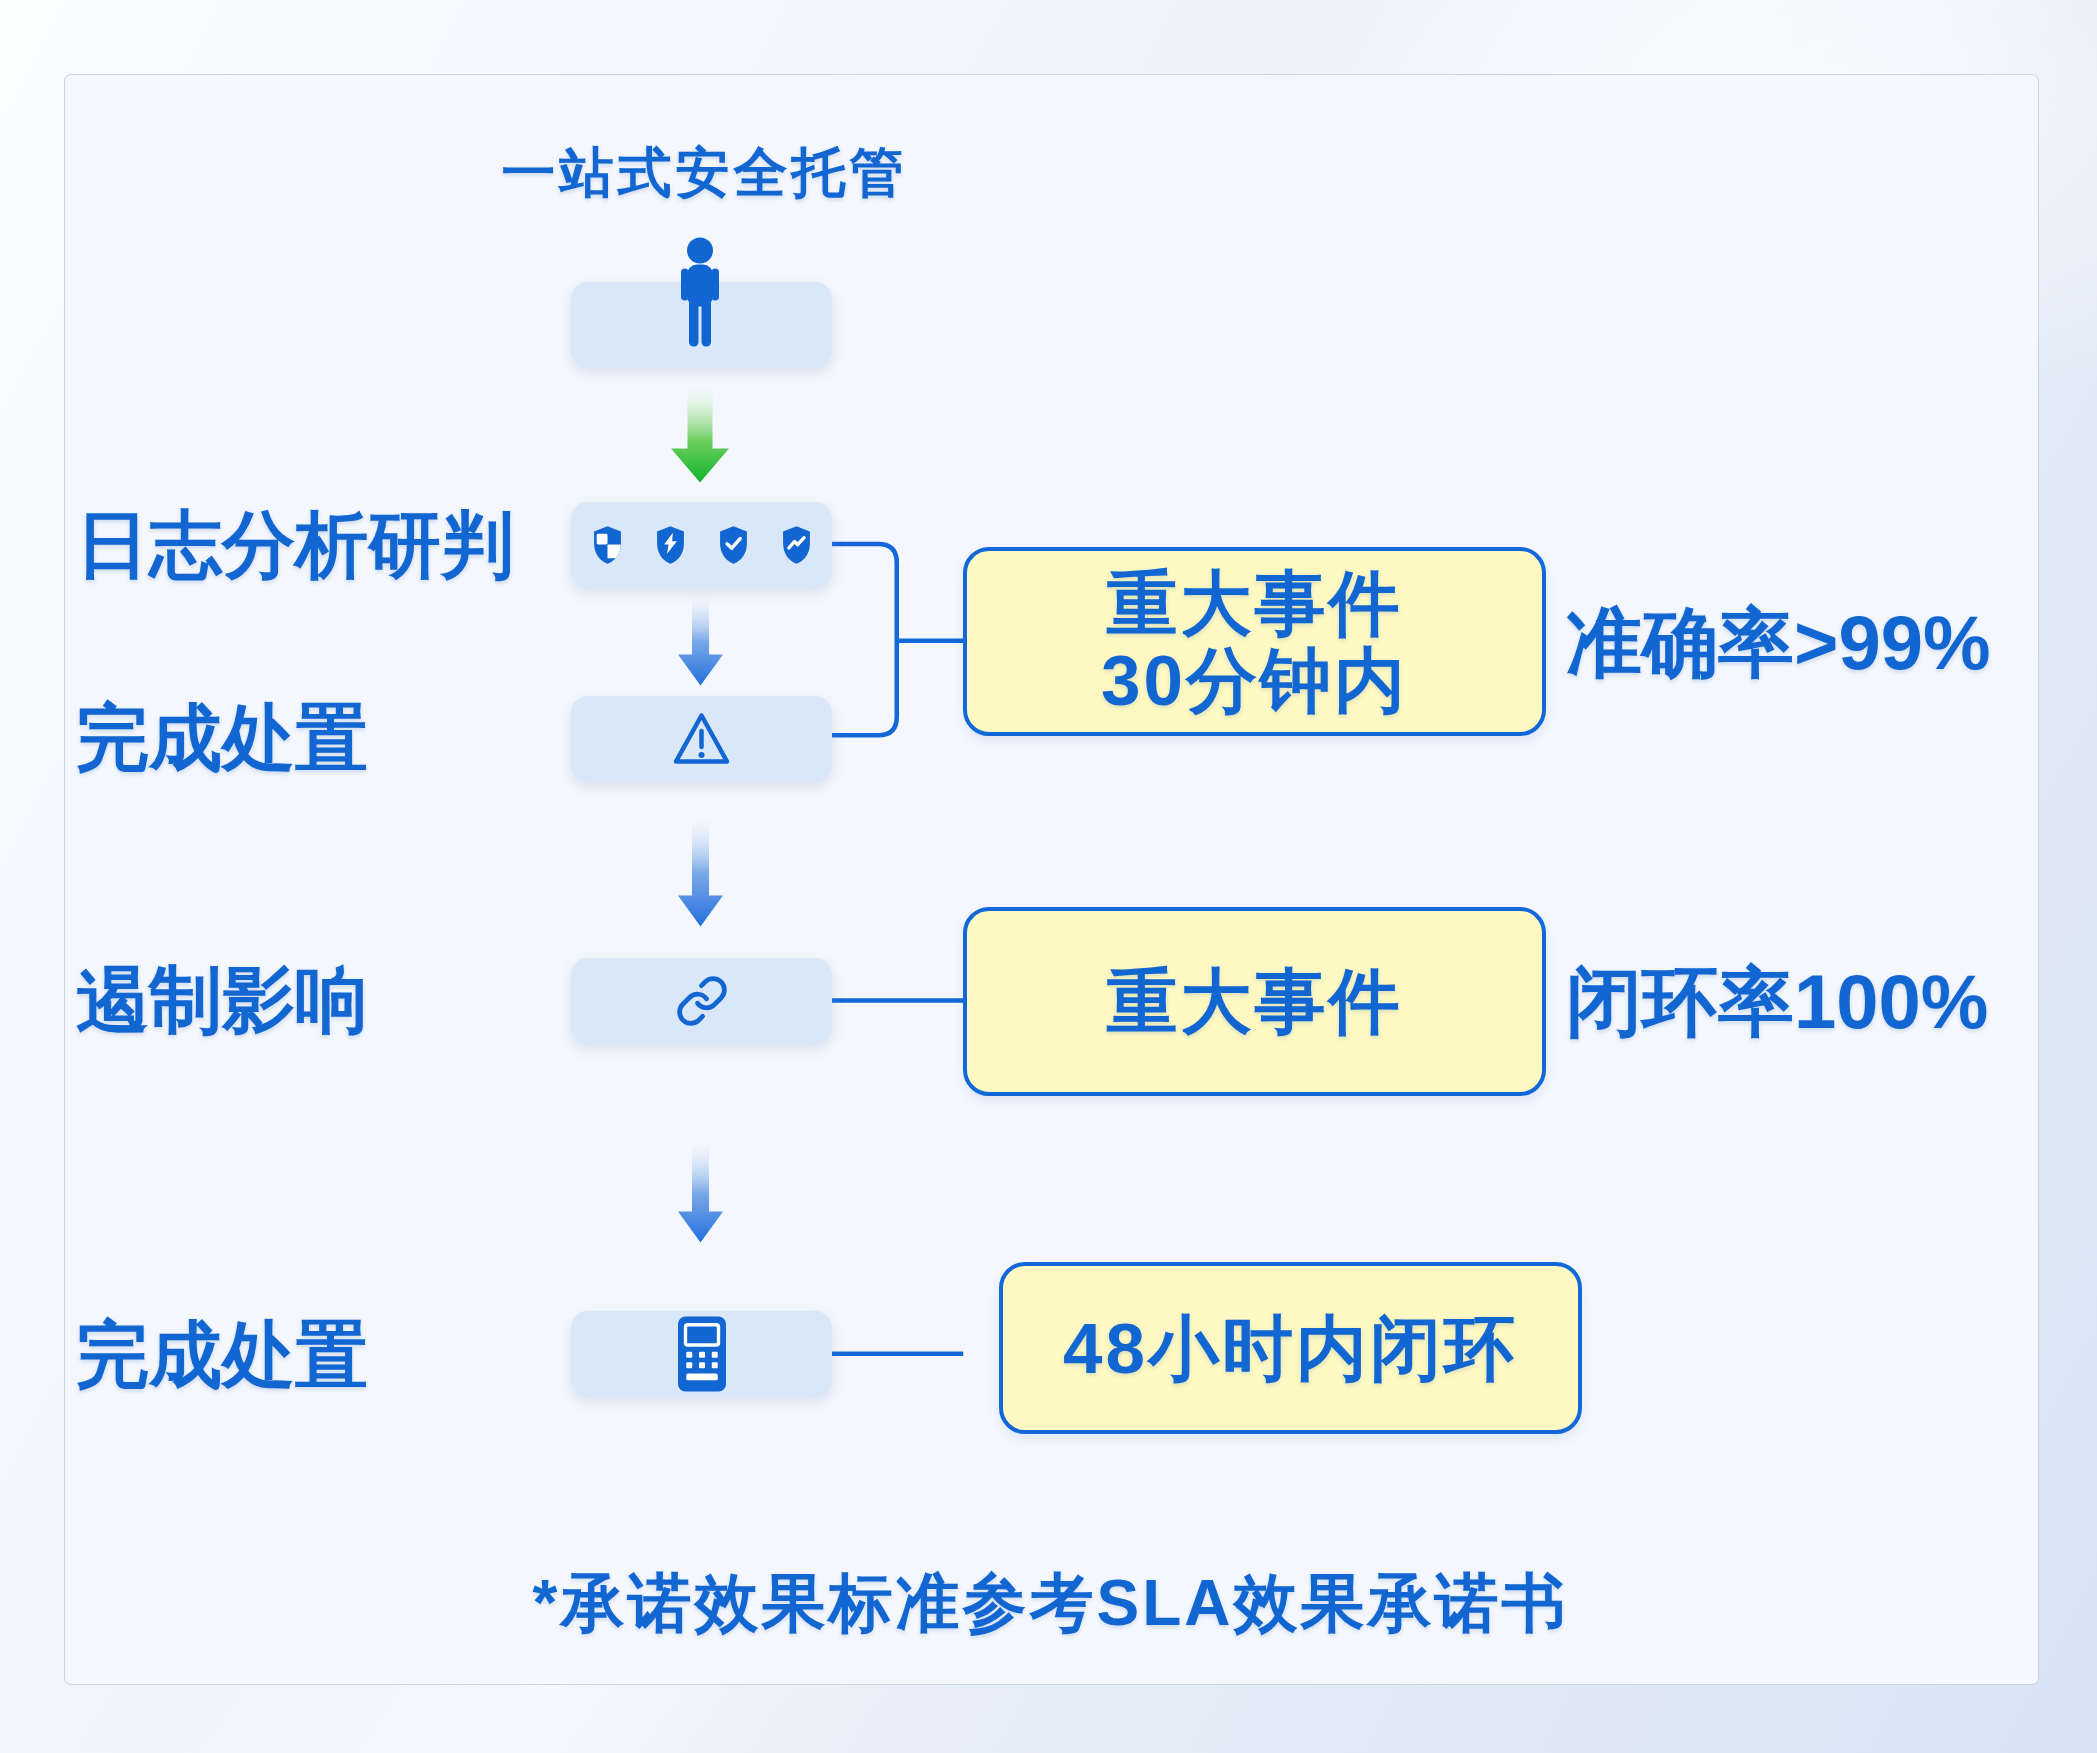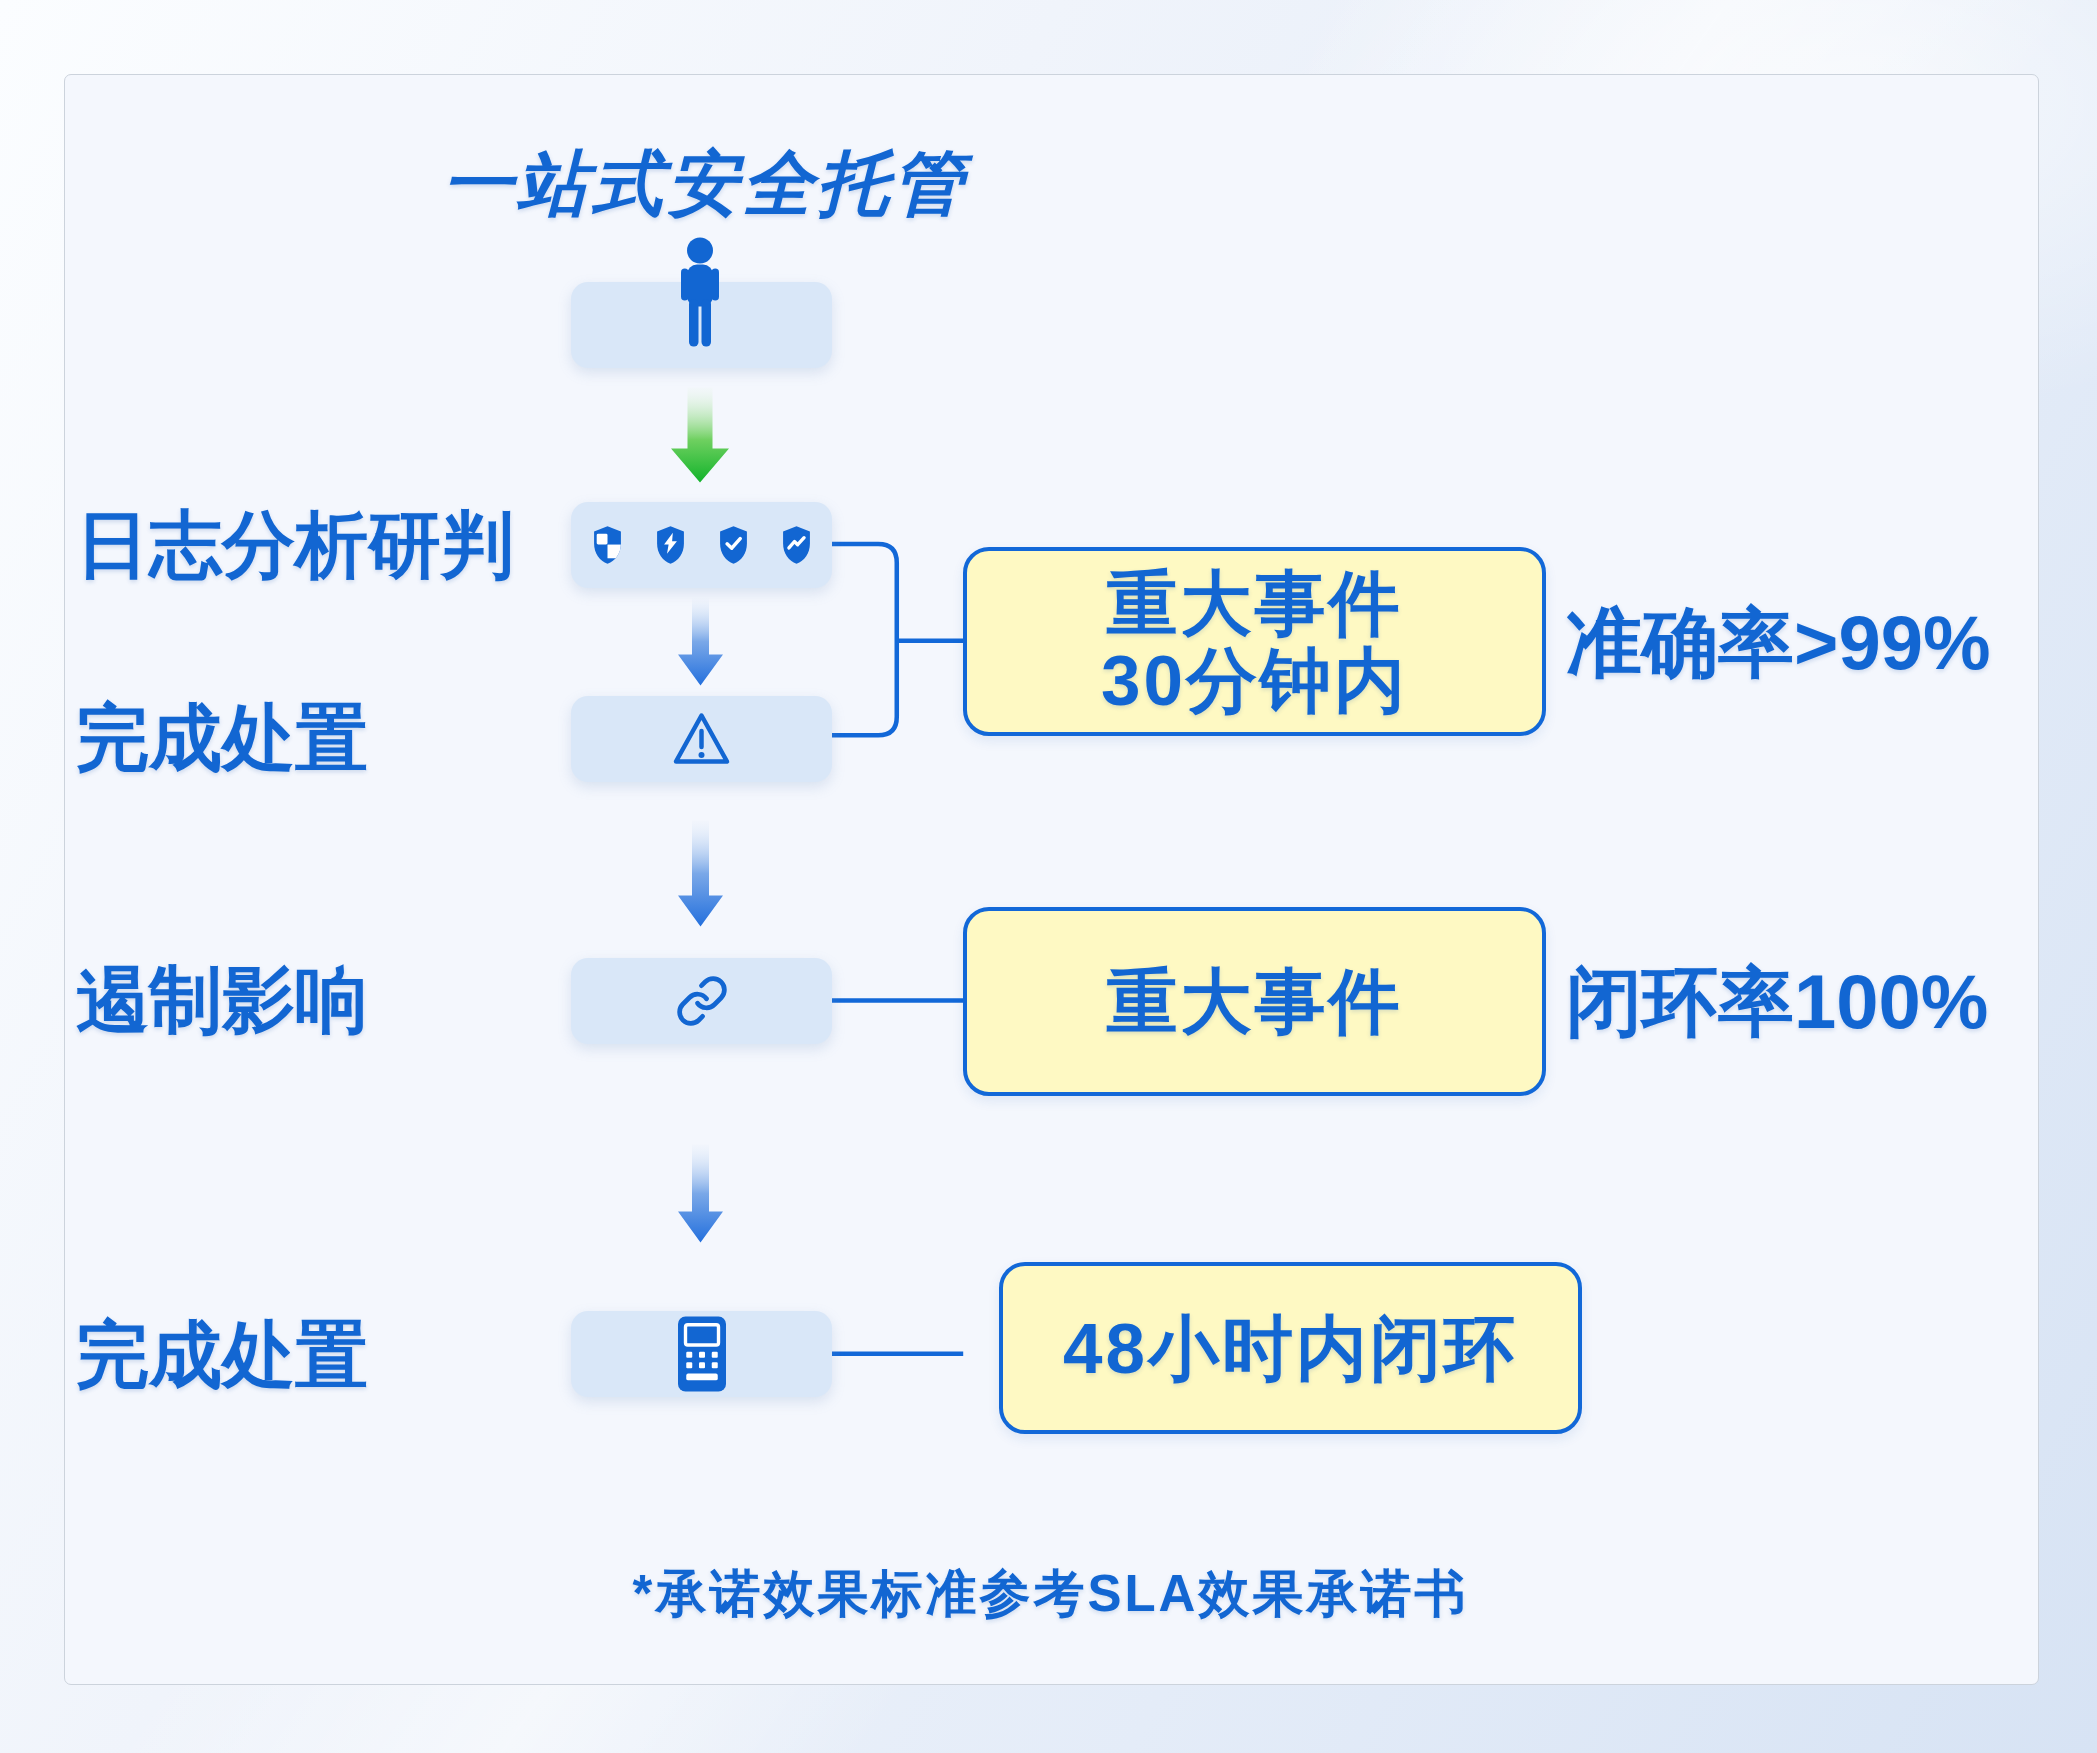--- a/index.html
+++ b/index.html
@@ -22,24 +22,23 @@
       linear-gradient(125deg,rgba(255,255,255,0) 40%,rgba(255,255,255,.5) 52%,rgba(255,255,255,0) 63%),
       radial-gradient(805px 453px at 88% 6%,rgba(255,255,255,.65),rgba(255,255,255,0) 70%);
     pointer-events:none;
   }
   .card{
     position:absolute;left:64px;top:74px;width:1973px;height:1609px;
     background:#f4f7fd;border:1px solid #ccd3dc;border-radius:7px;
   }
   .title{
     position:absolute;left:352px;top:137px;width:705px;
-    text-align:center;font-size:71px;font-weight:800;letter-spacing:4px;
+    text-align:center;font-size:54px;font-weight:800;letter-spacing:4px;
     color:var(--blue);text-shadow:0 2px 4px rgba(20,80,160,.18);
     white-space:nowrap;
-    font-style:italic;
   }
   .row-label{
     position:absolute;left:76px;width:483px;
     font-size:73px;line-height:81px;font-weight:800;color:var(--blue);
     text-shadow:0 2px 4px rgba(20,80,160,.18);white-space:nowrap;
   }
   .icon-box{
     position:absolute;left:571px;width:261px;height:86px;
     background:var(--lightbox);border-radius:17px;
     display:flex;align-items:center;justify-content:center;
@@ -58,21 +57,21 @@
     font-size:71px;line-height:77px;font-weight:800;letter-spacing:3px;
     color:var(--blue);text-shadow:0 2px 4px rgba(20,80,160,.16);white-space:nowrap;
   }
   .metric{
     position:absolute;left:1566px;
     font-size:76px;line-height:86px;font-weight:800;color:var(--blue);
     text-shadow:0 2px 4px rgba(20,80,160,.18);white-space:nowrap;text-align:center;
   }
   .footnote{
     position:absolute;left:64px;top:1560px;width:1973px;text-align:center;
-    font-size:51px;font-weight:800;letter-spacing:3px;color:var(--blue);
+    font-size:64px;font-weight:800;letter-spacing:3px;color:var(--blue);
     text-shadow:0 2px 4px rgba(20,80,160,.16);white-space:nowrap;
   }
   .abs{position:absolute;}
   svg{display:block;}
   .connector-layer{position:absolute;left:0;top:0;pointer-events:none;}
 </style>
 </head>
 <body>
 
 <div id="canvas">

